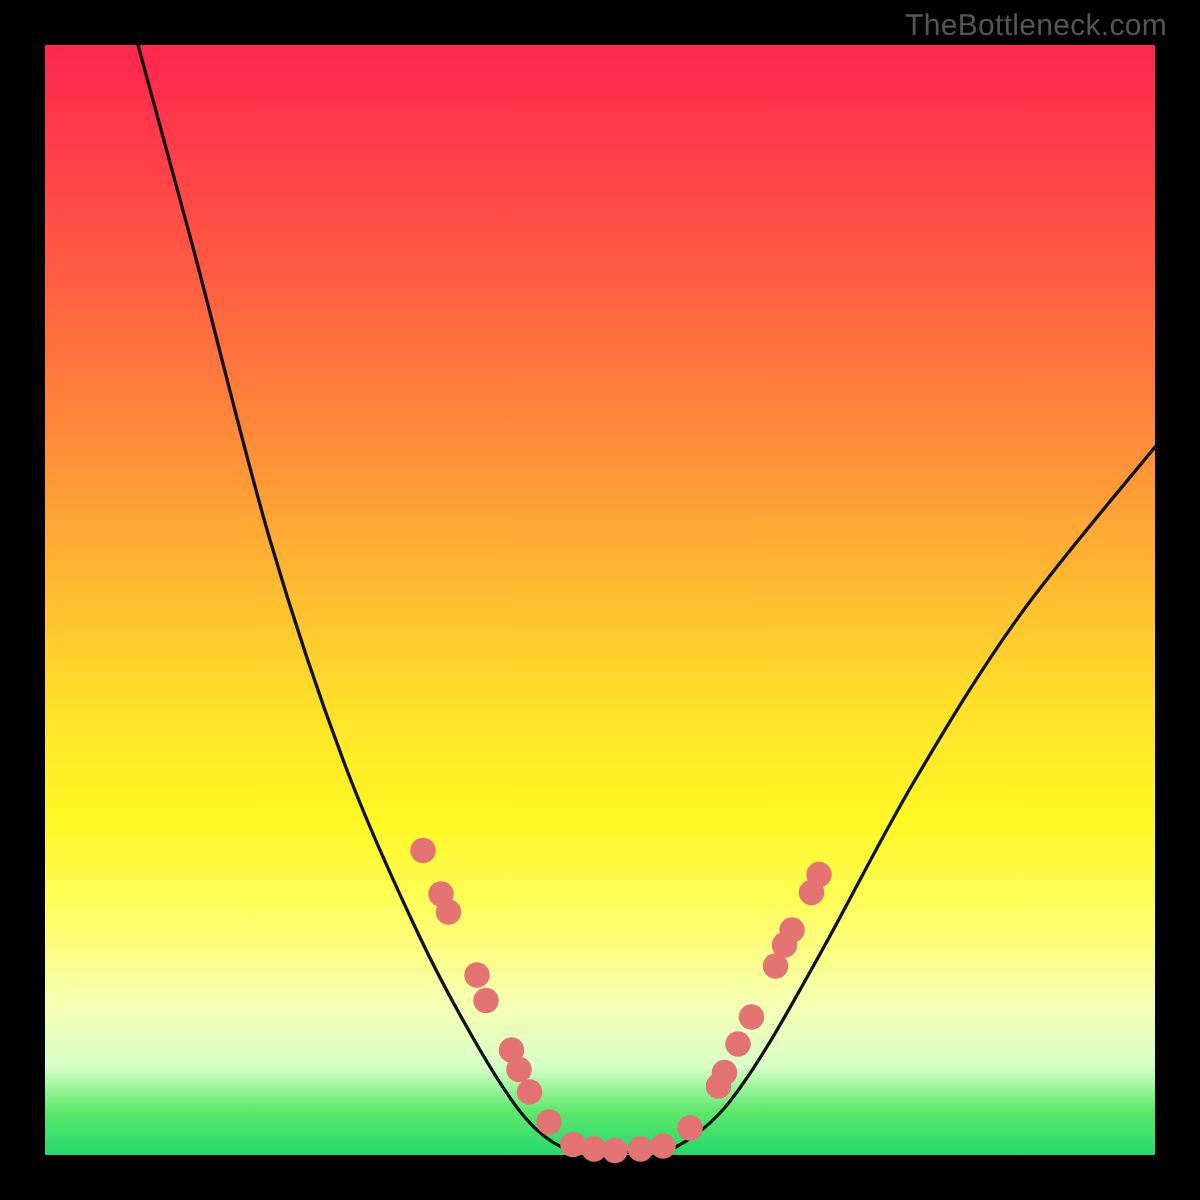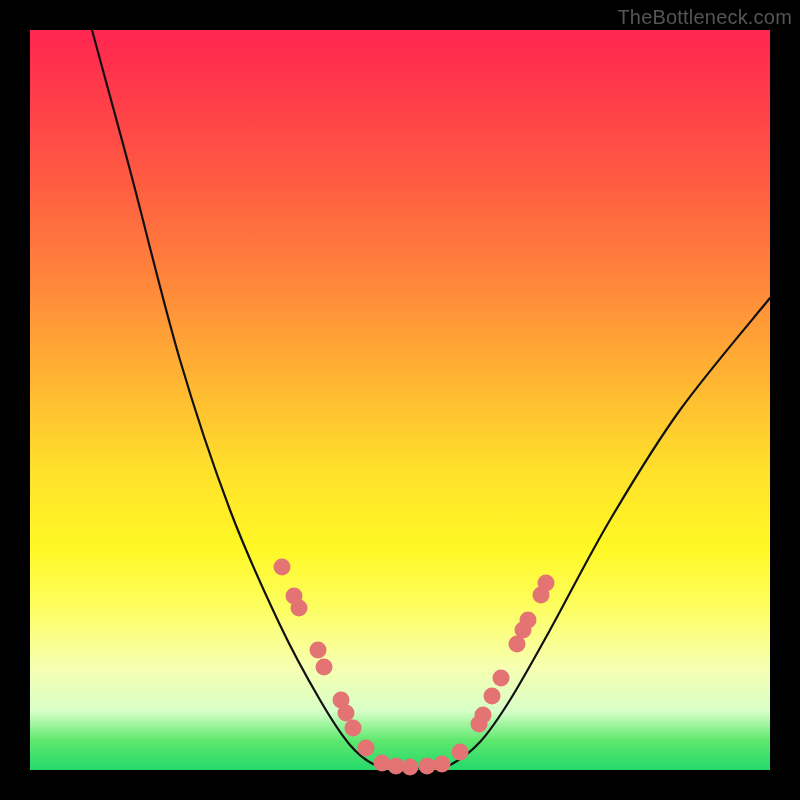--- a/index.html
+++ b/index.html
@@ -43,21 +43,21 @@
     position: absolute;
     left: 0;
     top: 0;
     width: 740px;
     height: 740px;
     overflow: visible;
   }
   .watermark {
     position: absolute;
     top: 6px;
-    right: 8px;
+    right: 22px;
     color: #555;
     font-size: 20px;
     font-weight: 400;
     letter-spacing: 0.2px;
     user-select: none;
   }
 </style>
 </head>
 <body>
 

